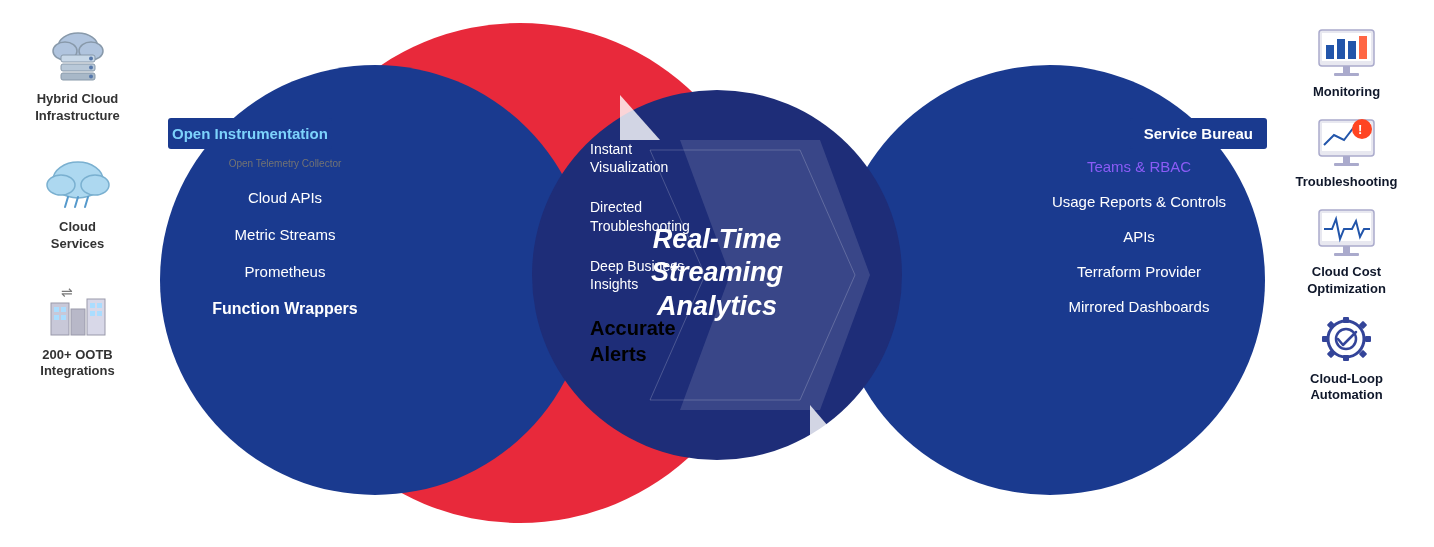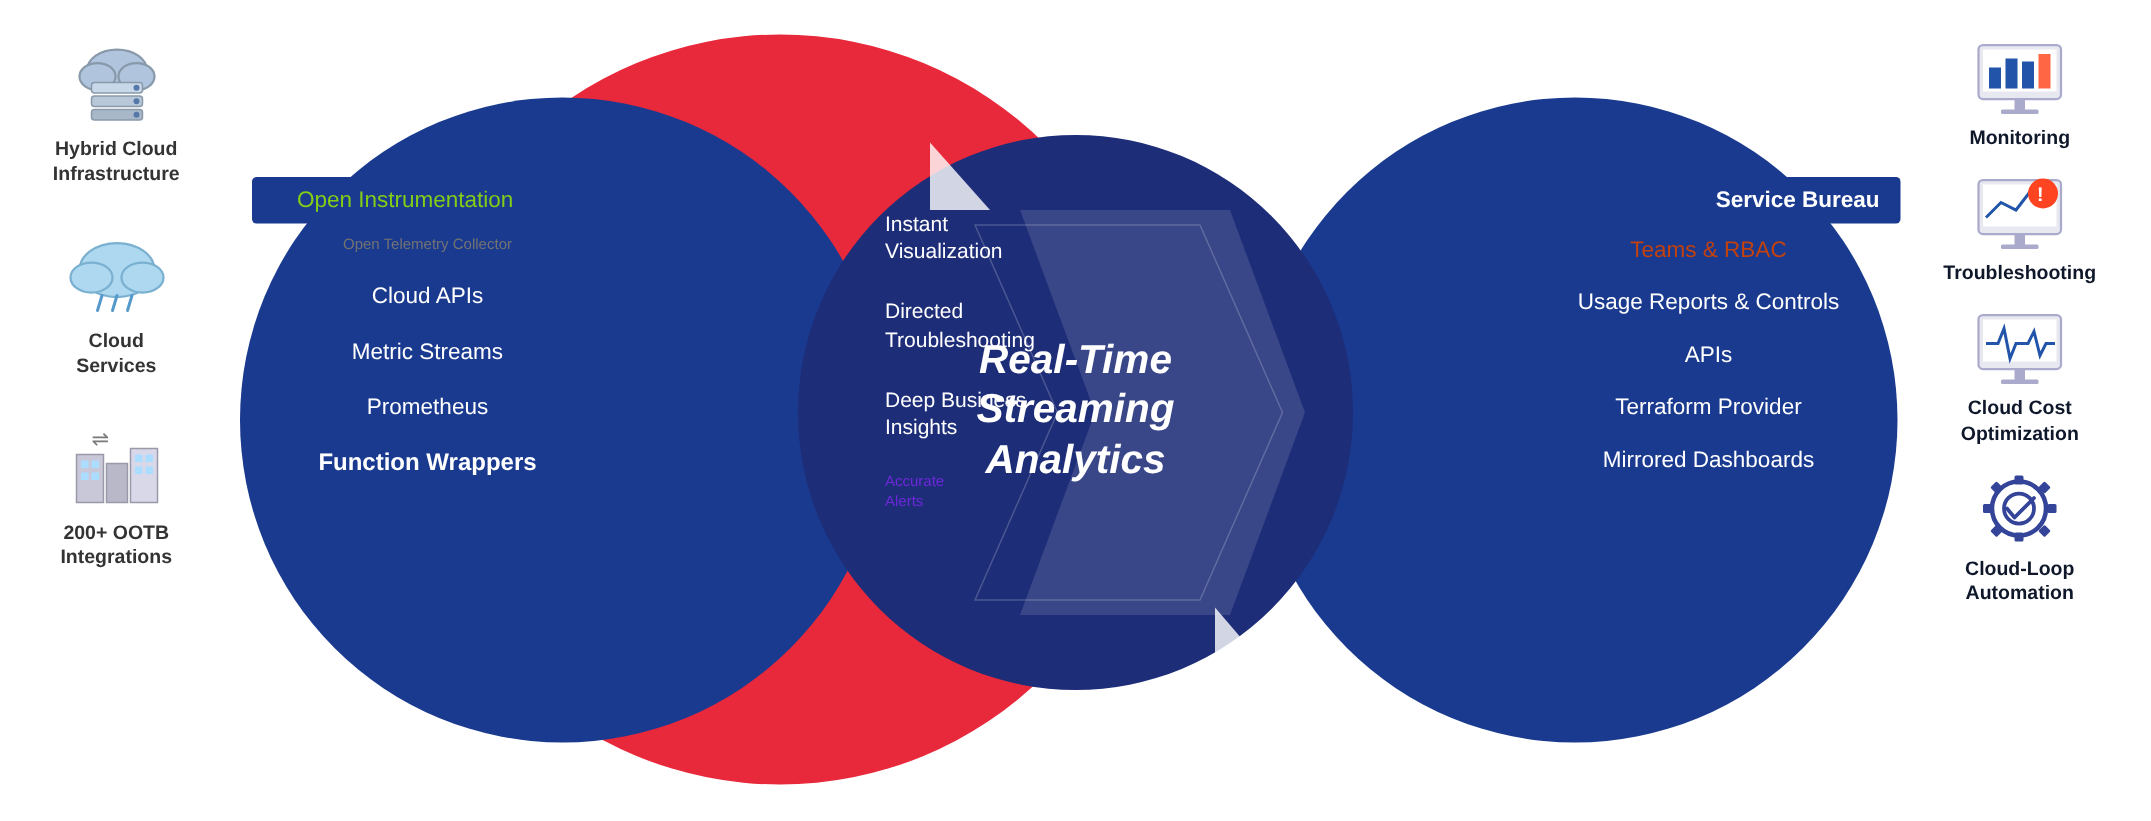--- a/index.html
+++ b/index.html
@@ -78,55 +78,55 @@
     <circle cx="717" cy="275" r="185" fill="#1e2d78"></circle>
 
     <polygon points="680,140 820,140 870,275 820,410 680,410 730,275" fill="rgba(255,255,255,0.12)"></polygon>
 
     <polygon points="650,150 800,150 855,275 800,400 650,400 705,275" fill="none" stroke="rgba(255,255,255,0.2)" stroke-width="1"></polygon>
 
     <polygon points="620,95 660,140 620,140" fill="white" opacity="0.8"></polygon>
     <polygon points="810,405 840,440 810,440" fill="white" opacity="0.8"></polygon>
   </svg>
 
-  <div style="position:absolute;left:168px;top:118px;background:#1a3a8f;color:#84cc16;padding:7px 30px;z-index:10;font-size:15px;font-weight:400;border-radius:3px;">
+  <div style="position:absolute;left:168px;top:118px;background:#1a3a8f;color:#7dd3fc;padding:7px 4px;z-index:10;font-size:15px;font-weight:700;border-radius:3px;">
     <span>Open Instrumentation</span>
   </div>
 
   <div style="position:absolute;right:167px;top:118px;background:#1a3a8f;color:white;padding:7px 14px;z-index:10;font-size:15px;font-weight:600;border-radius:3px;">
     <span>Service Bureau</span>
   </div>
 
   <div style="position:absolute;left:175px;top:158px;z-index:10;display:flex;flex-direction:column;gap:20px;width:220px;align-items:center;">
     <div style="color:#737373;font-size:10px;text-align:center;">Open Telemetry Collector</div>
     <div style="color:white;font-size:15px;text-align:center;">Cloud APIs</div>
     <div style="color:white;font-size:15px;text-align:center;">Metric Streams</div>
     <div style="color:white;font-size:15px;text-align:center;">Prometheus</div>
     <div style="color:white;font-size:16px;font-weight:600;text-align:center;">Function Wrappers</div>
   </div>
 
   <div style="position:absolute;right:175px;top:158px;z-index:10;display:flex;flex-direction:column;gap:18px;width:240px;align-items:center;">
-    <div style="color:#c2410c;font-size:15px;text-align:right;">Teams &amp; RBAC</div>
+    <div style="color:#8b5cf6;font-size:15px;text-align:right;">Teams &amp; RBAC</div>
     <div style="color:white;font-size:15px;text-align:center;">Usage Reports &amp; Controls</div>
     <div style="color:white;font-size:15px;">APIs</div>
     <div style="color:white;font-size:15px;text-align:center;">Terraform Provider</div>
     <div style="color:white;font-size:15px;text-align:center;">Mirrored Dashboards</div>
   </div>
 
   <div style="position:absolute;left:50%;top:50%;transform:translate(-50%,-50%);z-index:11;text-align:center;width:300px;">
     <div style="color:white;font-size:27px;font-weight:800;font-style:italic;line-height:1.25;">
       <span>Real-Time<br>Streaming<br>Analytics</span>
     </div>
   </div>
 
   <div style="position:absolute;left:590px;top:140px;z-index:12;display:flex;flex-direction:column;gap:22px;width:190px;">
     <div style="color:white;font-size:14px;font-weight:500;line-height:1.3;">Instant<br>Visualization</div>
     <div style="color:white;font-size:14px;font-weight:500;line-height:1.3;">Directed<br>Troubleshooting</div>
     <div style="color:white;font-size:14px;font-weight:500;line-height:1.3;">Deep Business<br>Insights</div>
-    <div style="color:#6d28d9;font-size:10px;font-weight:400;line-height:1.3;">Accurate<br>Alerts</div>
+    <div style="color:#000000;font-size:20px;font-weight:700;line-height:1.3;">Accurate<br>Alerts</div>
   </div>
 
   <div style="position:absolute;left:5px;top:25px;display:flex;flex-direction:column;align-items:center;gap:28px;width:145px;">
 
     <div class="icon-item">
       <div class="icon-box">
         <svg viewBox="0 0 70 60" width="70" height="60">
 
           <ellipse cx="35" cy="22" rx="20" ry="14" fill="#b0c4de" stroke="#8899aa" stroke-width="1.5"></ellipse>
           <ellipse cx="22" cy="26" rx="12" ry="9" fill="#b0c4de" stroke="#8899aa" stroke-width="1.5"></ellipse>

